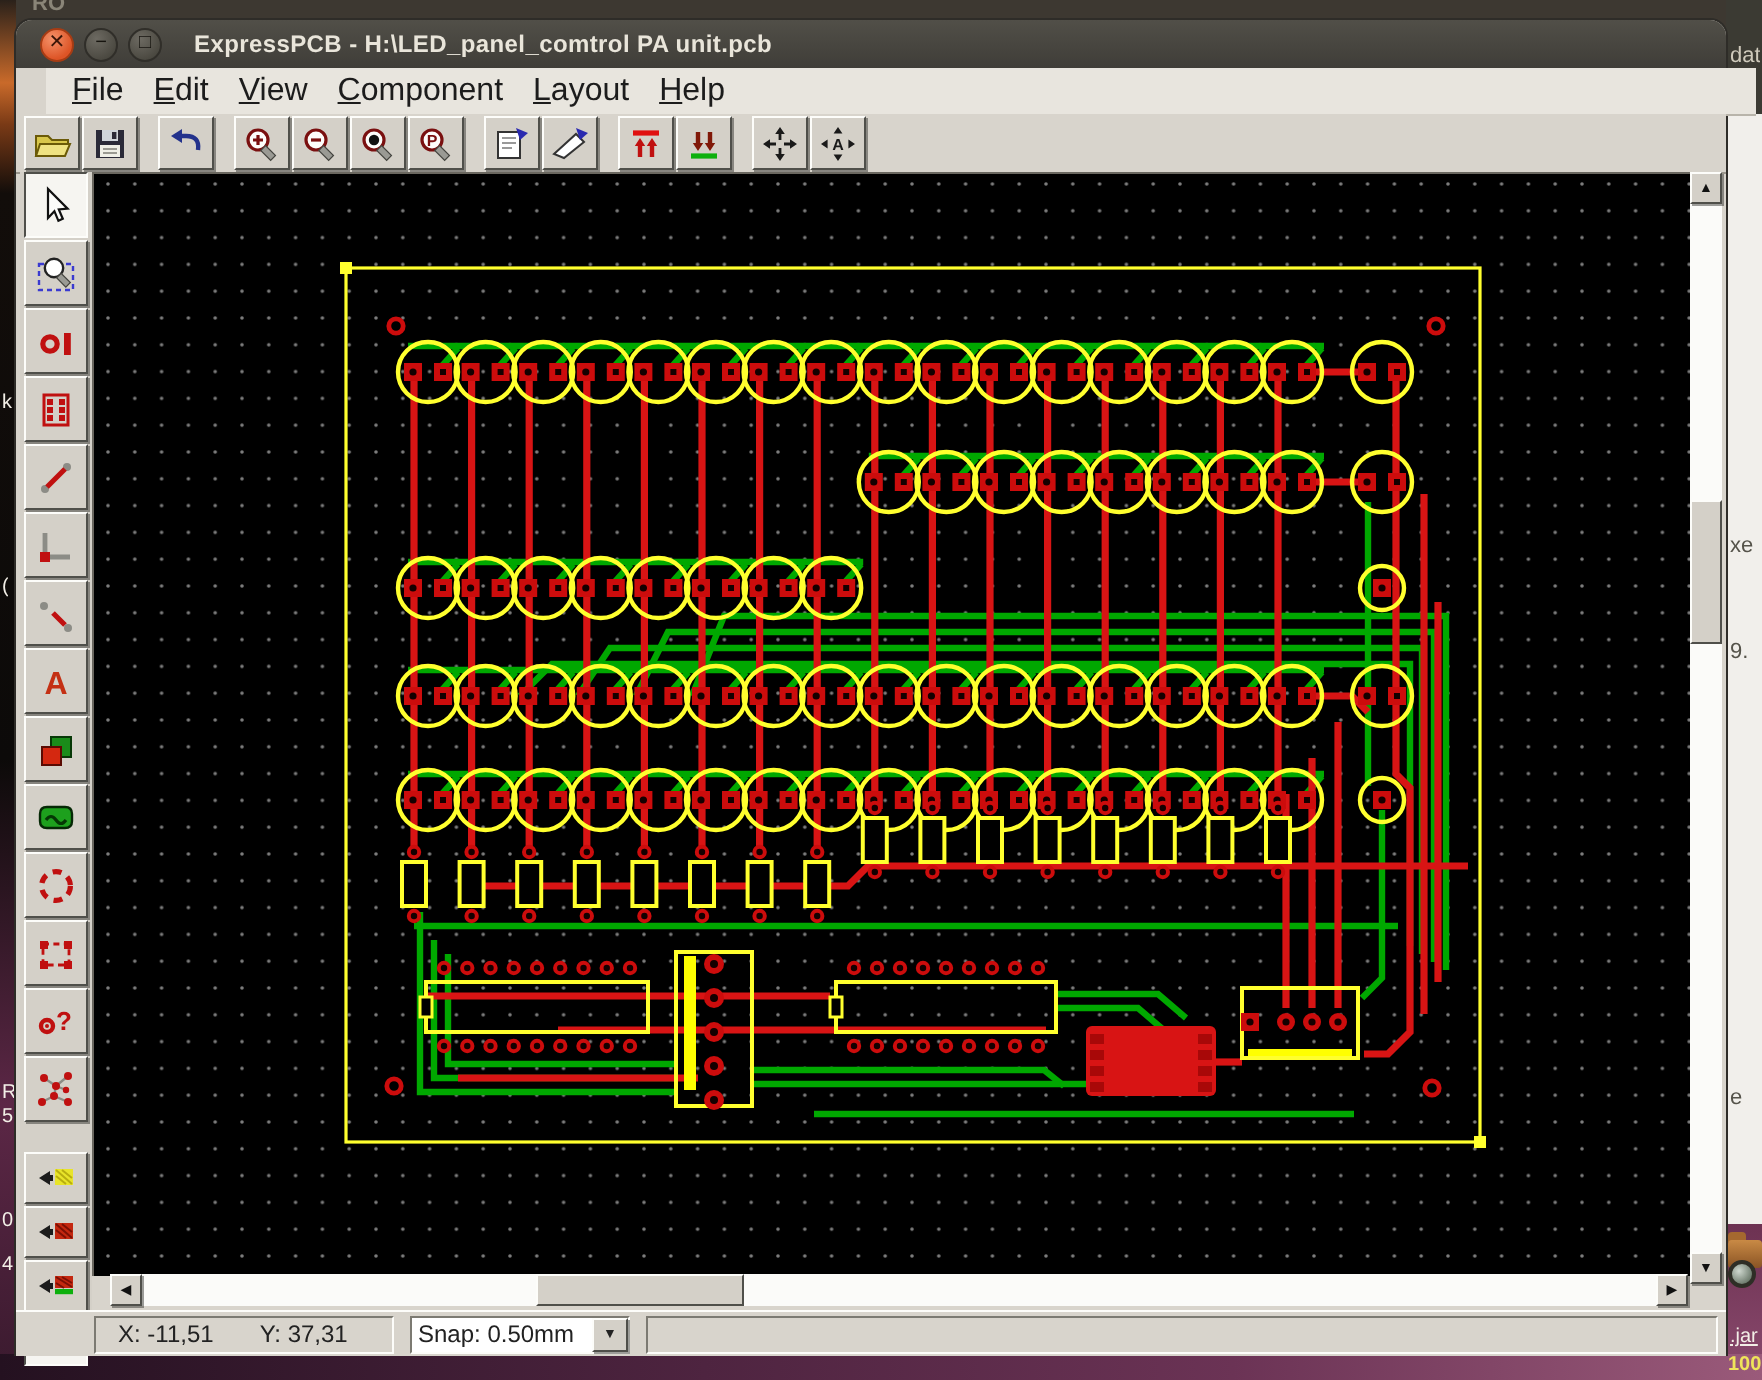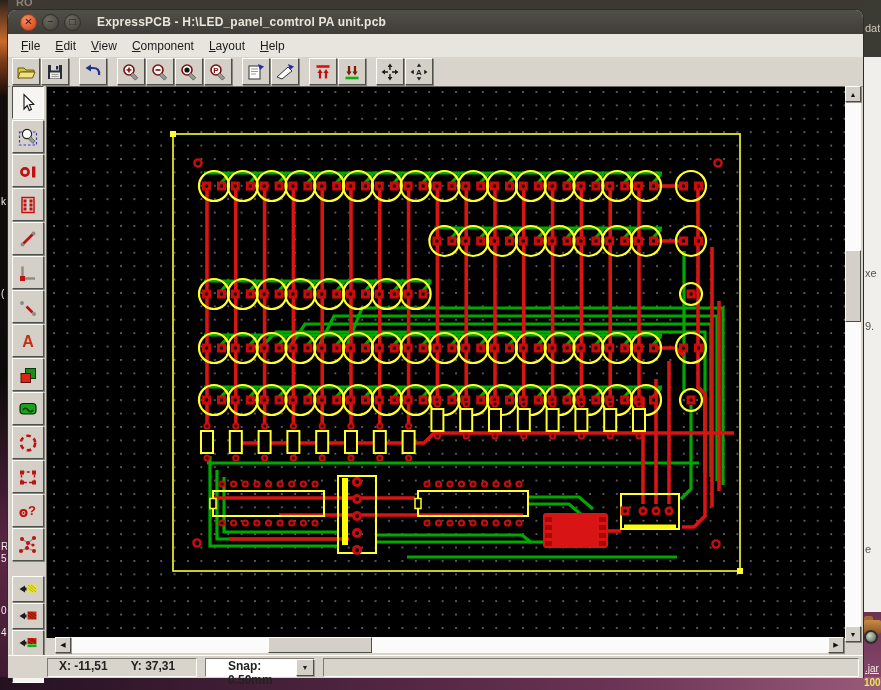--- a/index.html
+++ b/index.html
@@ -25,22 +25,22 @@
   
   .win{position:absolute;left:8px;top:10px;width:855px;height:667px;background:#d8d4cc;
        border-radius:8px 8px 0 0;box-shadow:0 0 0 1px #2e2c28;z-index:2;}
   .titlebar{position:absolute;left:0;top:0;width:100%;height:24px;border-radius:8px 8px 0 0;
     background:linear-gradient(#514f48,#3f3d38);display:flex;align-items:center;}
   .wbtn{width:15px;height:15px;border-radius:50%;margin-left:5px;display:flex;align-items:center;justify-content:center;
         font-size:10px;line-height:1;color:#3a1507;}
   .wbtn.close{background:radial-gradient(circle at 35% 30%,#f4926a,#dd5426 70%);border:1px solid #a63c14;margin-left:12px;}
   .wbtn.min,.wbtn.max{background:radial-gradient(circle at 35% 30%,#6d6a62,#4a4840 75%);border:1px solid #302e29;color:#16140f;}
   .title-text{color:#e9e5da;font-size:12px;font-weight:bold;margin-left:16px;letter-spacing:.2px;}
-  .menubar{position:absolute;left:0;top:24px;width:100%;height:23px;background:#e8e5de;border-bottom:1px solid #b8b4aa;
-    display:flex;align-items:center;font-size:12px;color:#1c1c1c;}
+  .menubar{position:absolute;left:15px;top:24px;width:100%;height:23px;background:#e8e5de;border-bottom:1px solid #b8b4aa;
+    display:flex;align-items:flex-start;font-size:16px;color:#1c1c1c;}
   .menu-item{padding:3px 7px;margin-left:1px;}
   .menu-item:first-child{margin-left:6px;}
   .menu-item .ul{text-decoration:underline;}
   .toolbar{position:absolute;left:0;top:47px;width:100%;height:29px;background:#d8d4cc;
     display:flex;align-items:center;border-bottom:1px solid #9a968c;}
   .btn95{background:#d4d0c8;border:1px solid;border-color:#fdfdfa #4f4f4a #4f4f4a #fdfdfa;
     box-shadow:1px 1px 0 rgba(40,40,35,.45);display:flex;align-items:center;justify-content:center;}
   .tb-btn{width:26px;height:25px;margin-left:1px;}
   .tb-btn.gap{margin-left:10px;}
   .tb-btn:first-child{margin-left:4px;}
@@ -56,25 +56,25 @@
      border-left:1px solid #6a675f;border-top:1px solid #6a675f;}
   
   .vscroll{position:absolute;left:837px;top:76px;width:16px;height:554px;background:#fbfbf9;}
   .hscroll{position:absolute;left:47px;top:627px;width:788px;height:16px;background:#fbfbf9;}
   .sb-btn{position:absolute;width:14px;height:14px;font-size:7px;color:#111;}
   .sb-thumb{position:absolute;background:#d4d0c8;border:1px solid;border-color:#fdfdfa #4f4f4a #4f4f4a #fdfdfa;}
   
   .statusbar{position:absolute;left:0;top:645px;width:100%;height:22px;background:#d8d4cc;
      border-top:1px solid #fdfdfa;display:flex;align-items:center;font-size:12px;color:#222;}
   .sunken{border:1px solid;border-color:#7c7a72 #fdfdfa #fdfdfa #7c7a72;background:#d8d4cc;height:17px;
-     display:flex;font-weight:bold;}
+     display:flex;align-items:center;}
   .st-xy{margin-left:39px;width:148px;}
   .st-xy span{display:inline-block;}
   .combo{margin-left:8px;width:108px;background:#fff;height:17px;}
-  .combo .field{flex:1;padding-left:22px;font-size:12px;}
+  .combo .field{flex:1;padding-left:3px;font-size:12px;}
   .combo .drop{width:16px;height:15px;align-self:center;font-size:7px;}
   .st-fill{margin-left:8px;flex:1;margin-right:4px;}
   svg text{font-family:"Liberation Sans",sans-serif;}
 </style>
 </head>
 <body>
 
 <div class="desk-left"></div>
 <div class="frag" style="left:16px;top:-4px;color:#8a8578;font-weight:bold;z-index:1;">RO</div>
 <div id="left-frags" style="position:absolute;left:0;top:0;width:9px;height:690px;z-index:1;">

